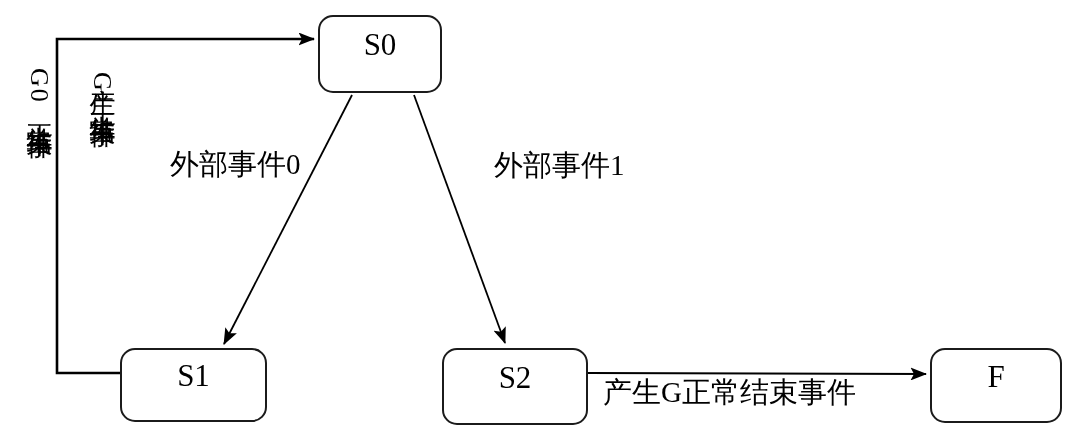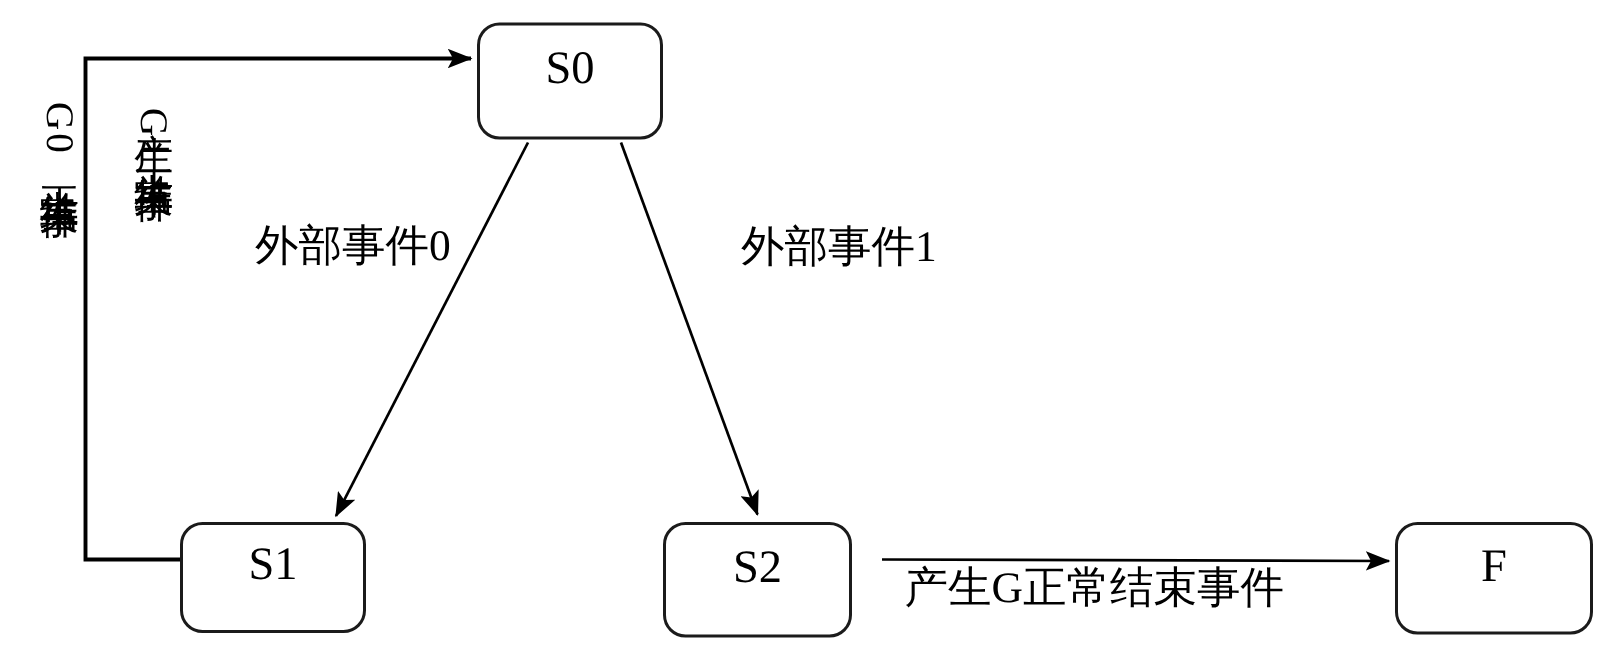--- a/index.html
+++ b/index.html
@@ -29,22 +29,22 @@
     border-radius: 15px;
     background: #ffffff;
     display: flex;
     align-items: center;
     justify-content: center;
     box-sizing: border-box;
     font-size: 31px;
     padding-bottom: 18px;
   }
   .node-s0 { left: 318px; top: 15px;  width: 124px; height: 78px; }
-  .node-s1 { left: 120px; top: 348px; width: 124px; height: 74px; }
-  .node-s2 { left: 442px; top: 348px; width: 126px; height: 77px; text-align: center; }
+  .node-s1 { left: 120px; top: 348px; width: 147px; height: 74px; }
+  .node-s2 { left: 442px; top: 348px; width: 146px; height: 77px; text-align: center; }
   .node-f  { left: 930px; top: 348px; width: 132px; height: 75px; }
   .hlabel {
     position: absolute;
     font-size: 29px;
     line-height: 1.1;
     white-space: nowrap;
   }
   .label-ext0   { left: 141px; top: 149px; margin-left: 29px; }
   .label-ext1   { left: 494px; top: 150px; }
   .label-g1     { left: 612px; top: 303px; }

